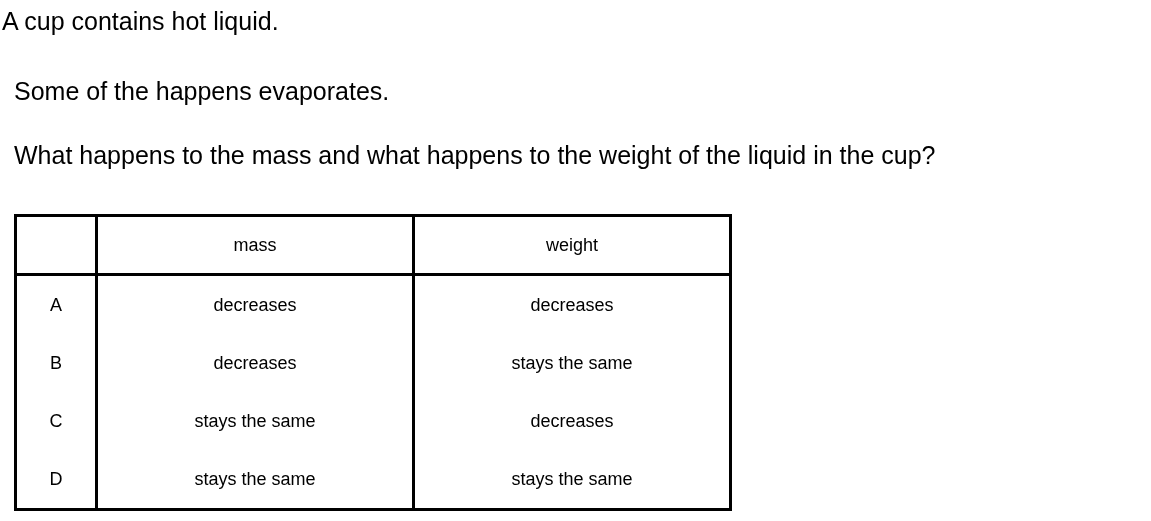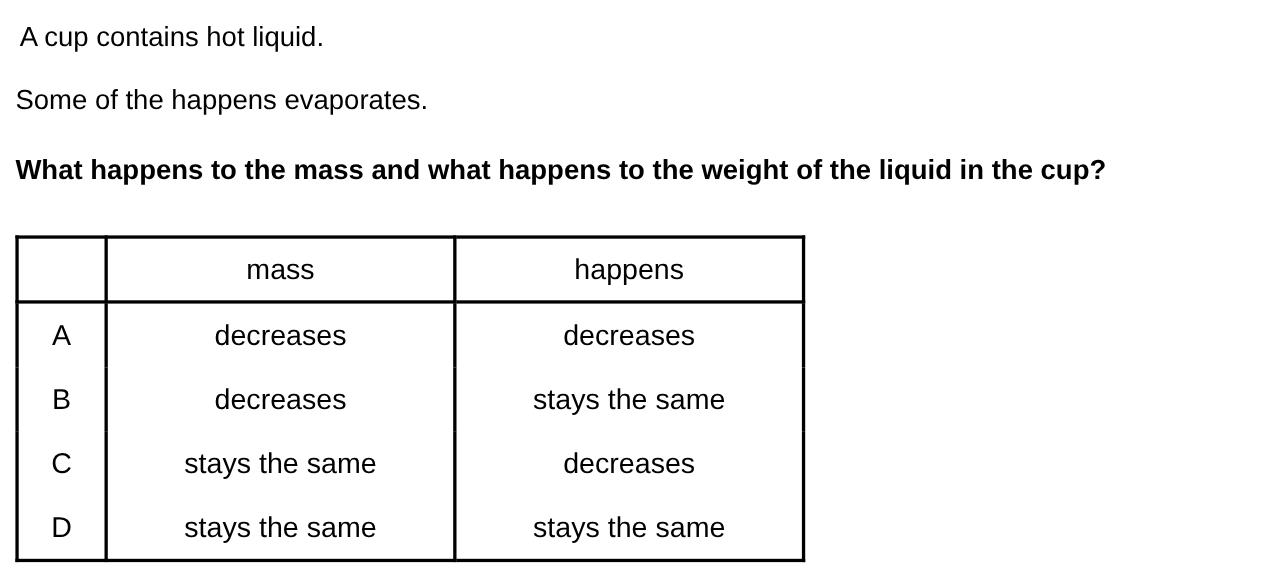--- a/index.html
+++ b/index.html
@@ -20,37 +20,37 @@
     height: 521px;
     box-sizing: border-box;
     padding: 0;
   }
   .stem {
     font-size: 25px;
     line-height: 1.1;
     margin: 0;
     padding: 0;
   }
-  .stem-1 { position: absolute; left: 18px; top: 8px; margin-top: 13px; }
+  .stem-1 { position: absolute; left: 2px; top: 8px; }
   .stem-2 { position: absolute; left: 14px; top: 78px; }
-  .stem-3 { position: absolute; left: 14px; top: 142px; font-weight: bold; }
+  .stem-3 { position: absolute; left: 14px; top: 142px; }
 
   .answer-table {
     position: absolute;
     left: 14px;
     top: 214px;
     border-collapse: collapse;
     table-layout: fixed;
   }
   .answer-table td, .answer-table th {
     border: 3px solid #000000;
     padding: 0;
     margin: 0;
     font-weight: normal;
-    font-size: 26px;
+    font-size: 18px;
     text-align: center;
     vertical-align: middle;
     height: 58px;
   }
   .col-label { width: 78px; }
   .col-mass  { width: 314px; }
   .col-weight{ width: 314px; }
 
   .answer-table thead td { height: 56px; }
 
@@ -78,21 +78,21 @@
 
   <p class="stem stem-1">A cup contains hot liquid.</p>
   <p class="stem stem-2">Some of the happens evaporates.</p>
   <p class="stem stem-3">What happens to the mass and what happens to the weight of the liquid in the cup?</p>
 
   <table class="answer-table">
     <thead>
       <tr>
         <td class="col-label"></td>
         <td class="col-mass">mass</td>
-        <td class="col-weight">happens</td>
+        <td class="col-weight">weight</td>
       </tr>
     </thead>
     <tbody>
       <tr>
         <td class="opt-letter">A</td>
         <td>decreases</td>
         <td>decreases</td>
       </tr>
       <tr>
         <td class="opt-letter">B</td>

